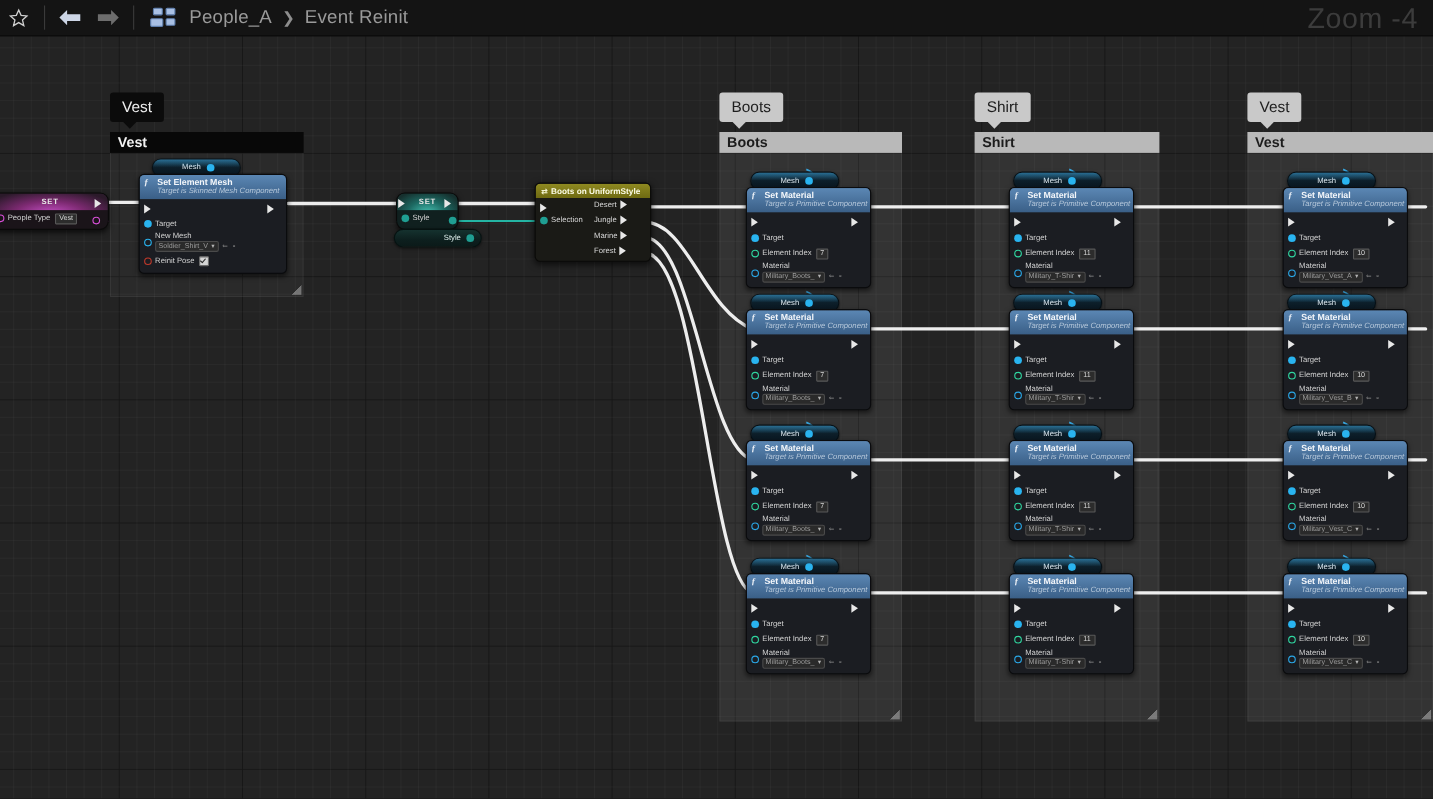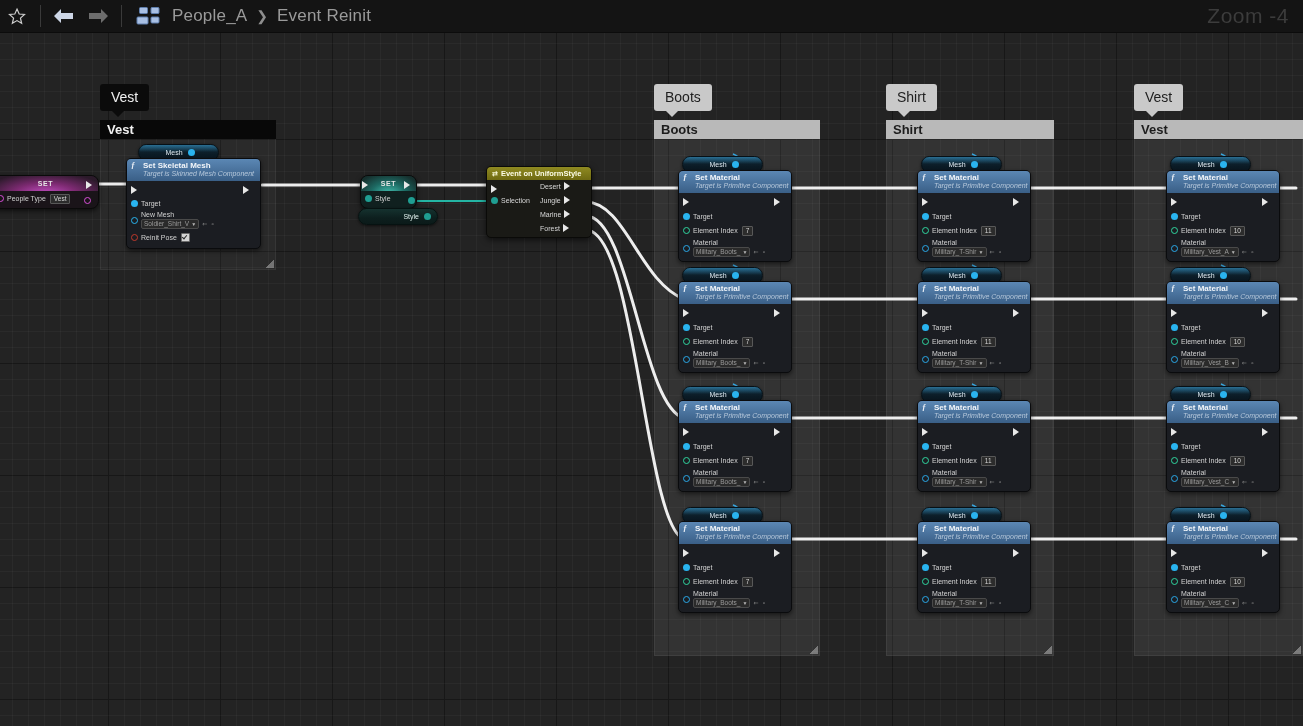--- a/index.html
+++ b/index.html
@@ -21,21 +21,21 @@
     width:34px;height:32px;display:flex;align-items:center;justify-content:center;
     cursor:pointer;
   }
   .tb-sep{width:1px;height:22px;background:#3a3a3a;margin:0 6px;}
   .crumb{
     color:#9a9a9a;font-size:17px;letter-spacing:.2px;padding:0 2px;cursor:pointer;
   }
   .crumb-sep{color:#8e8e8e;font-size:14px;margin:0 7px;}
   #zoom-label{
     position:absolute;right:14px;top:0;height:33px;line-height:32px;
-    color:#3c3c3c;font-size:21px;letter-spacing:.5px;
+    color:#3c3c3c;font-size:26px;letter-spacing:.5px;
   }
 
   
   #canvas{
     position:absolute;left:0;top:32px;width:1303px;height:694px;
     background-color:#232323;
     background-image:
       linear-gradient(to right, rgba(255,255,255,.030) 1px, transparent 1px),
       linear-gradient(to bottom, rgba(255,255,255,.030) 1px, transparent 1px),
       linear-gradient(to right, rgba(0,0,0,.55) 1px, transparent 1px),
@@ -409,21 +409,21 @@
     <span class="vlabel">Style</span>
     <span class="vdot"></span>
   </div>
 
   <div style="position:absolute;left:86px;top:149px;width:0;height:0;border-left:6px solid #e8e8e8;border-top:4px solid transparent;border-bottom:4px solid transparent;"></div>
   <div style="position:absolute;left:84px;top:165px;width:7px;height:7px;border-radius:50%;border:1.5px solid #d84fd8;box-sizing:border-box;"></div>
 
   <div class="switchnode" style="left:486px;top:134px;width:104px;height:70px;">
     <div class="swhead">
       <span class="swicon">⇄</span>
-      <span class="swtitle">Event on UniformStyle</span>
+      <span class="swtitle">Boots on UniformStyle</span>
     </div>
     <div class="swbody">
       <div class="swrow" style="height:11px">
         <span class="pin exec"></span>
       </div>
       <div class="swrow" style="height:13px">
         <span class="pin stylep"></span>
         <span class="swl">Selection</span>
       </div>
     </div>
@@ -447,21 +447,21 @@
   </div>
 
   <div class="meshpill" style="left:138px;top:112px;width:62px;">
     <div class="mglow"></div>
     <span class="mlabel">Mesh</span>
     <span class="mdot"></span>
   </div>
   <div class="node fnode" style="left:126px;top:126px;width:135px;">
     <div class="fhead">
       <span class="ficon">ƒ</span>
-      <div class="ftitle">Set Skeletal Mesh</div>
+      <div class="ftitle">Set Element Mesh</div>
       <div class="fsub">Target is Skinned Mesh Component</div>
     </div>
     <div class="fbody">
       <div class="prow">
         <span class="pin exec"></span>
         <span class="pin exec right"></span>
       </div>
       <div class="prow" style="margin-top:3px">
         <span class="pin obj"></span>
         <span class="plabel">Target</span>

